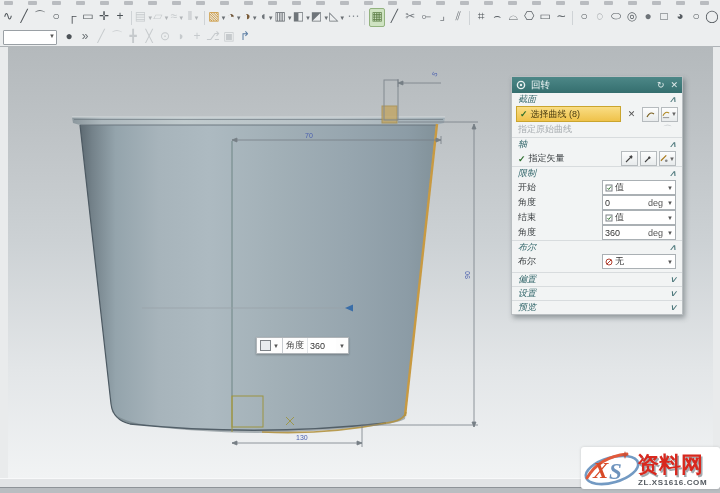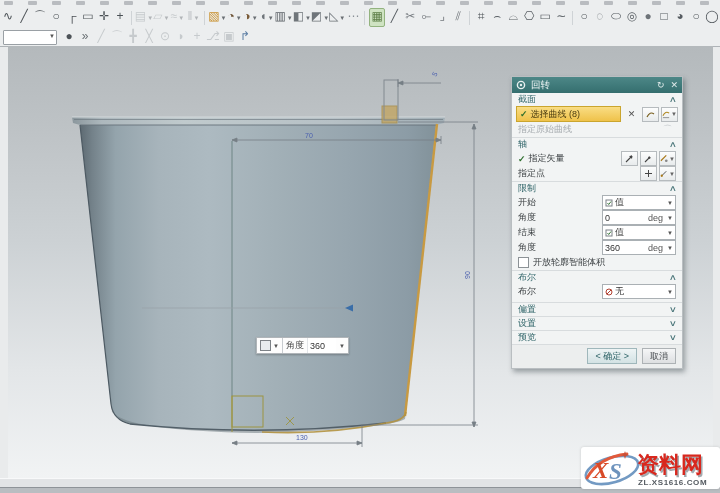--- a/index.html
+++ b/index.html
@@ -32,21 +32,21 @@
   #osinput .lbl{padding:0 3px;color:#444;}
   #osinput .val{width:26px;background:#fff;height:100%;display:flex;align-items:center;padding-left:2px;border-left:1px solid #e2e5e8;}
   #osinput .dd2{font-size:6px;color:#555;padding:0 3px;}
   
   #dialog{position:absolute;left:511px;top:76px;width:170px;background:#f2f4f4;border:1px solid #b9bec1;box-shadow:2px 3px 5px rgba(60,70,75,.45);font-size:9px;color:#3c4043;}
   #dlg-title{height:16px;background:linear-gradient(180deg,#4d8787 0%,#3f7a7a 55%,#356e6e 100%);display:flex;align-items:center;color:#f2f7f7;font-size:9.5px;padding:0 4px;}
   #dlg-title .tico{width:10px;height:10px;margin-right:5px;}
   #dlg-title .spring{flex:1;}
   #dlg-title .wbtn{color:#dfeaea;font-size:9px;margin-left:6px;}
   .sect{border-top:1px solid #d8dcde;}
-  .sect-hd{display:flex;align-items:center;height:13px;padding:0 6px;color:#33676b;}
+  .sect-hd{display:flex;align-items:center;height:13px;padding:0 6px;color:#33676b;font-style:italic;}
   .sect-hd .spring{flex:1;}
   .sect-hd .chev{color:#4b767a;font-size:8px;transform:scaleX(1.4);}
   .rowline{display:flex;align-items:center;padding:0 6px;min-height:15px;}
   .rowline .spring{flex:1;}
   #row-selcurve{margin:1px 4px;height:14px;display:flex;align-items:center;}
   #selcurve-pill{flex:1;height:14px;background:linear-gradient(180deg,#f9dd84,#efc24a);border:1px solid #caa52e;display:flex;align-items:center;padding:0 3px;color:#4a3c10;}
   #selcurve-pill .ck{color:#2c6e2c;font-weight:bold;margin-right:3px;font-size:9px;}
   .minibtn{width:15px;height:13px;border:1px solid #b6bbbe;background:linear-gradient(180deg,#fcfdfd,#e8ebec);display:inline-flex;align-items:center;justify-content:center;margin-left:2px;font-size:9px;color:#555;}
   .minibtn.noborder{border-color:transparent;background:none;}
   .minibtn .dd{font-size:6px;margin-left:1px;color:#666;}
@@ -437,36 +437,20 @@
             </svg>
           </span>
         <span class="minibtn">
             <svg width="9" height="9" viewBox="0 0 9 9">
               <path d="M1 7 L7 1" stroke="#a87818" stroke-width="1.3"></path>
               <circle cx="7" cy="7" r="1.5" fill="#888"></circle>
             </svg>
             <span class="dd">▼</span>
           </span>
       </div>
-      <div class="rowline">
-        <span>指定点</span>
-        <span class="spring"></span>
-        <span class="minibtn">
-            <svg width="9" height="9" viewBox="0 0 9 9">
-              <path d="M4.5 1 v7 M1 4.5 h7" stroke="#444" stroke-width="1"></path>
-            </svg>
-          </span>
-        <span class="minibtn">
-            <svg width="9" height="9" viewBox="0 0 9 9">
-              <path d="M2 7 L7 2" stroke="#444" stroke-width="1"></path>
-              <circle cx="2" cy="7" r="1.3" fill="#a87818"></circle>
-            </svg>
-            <span class="dd">▼</span>
-          </span>
-      </div>
     </div>
     <div class="sect">
       <div class="sect-hd">
         <span>限制</span>
           <span class="spring"></span>
         <span class="chev">∧</span>
       </div>
       <div class="rowline">
         <span>开始</span>
           <span class="spring"></span>
@@ -502,24 +486,20 @@
       </div>
       <div class="rowline">
         <span>角度</span>
           <span class="spring"></span>
         <span class="combo" style="width:68px;">
           <span>360</span>
           <span style="position:absolute;right:12px;color:#555;">deg</span>
           <span class="dd">▼</span>
         </span>
       </div>
-      <div class="rowline">
-        <span class="checkbox"></span>
-        <span>开放轮廓智能体积</span>
-      </div>
     </div>
     <div class="sect">
       <div class="sect-hd">
         <span>布尔</span>
           <span class="spring"></span>
         <span class="chev">∧</span>
       </div>
       <div class="rowline" style="padding-bottom:3px;">
         <span>布尔</span>
           <span class="spring"></span>
@@ -546,24 +526,20 @@
           <span class="spring"></span>
         <span class="chev">∨</span>
       </div>
     </div>
     <div class="sect">
       <div class="sect-hd">
         <span>预览</span>
           <span class="spring"></span>
         <span class="chev">∨</span>
       </div>
-    </div>
-    <div id="dlg-footer">
-      <span class="fbtn">&lt; 确定 &gt;</span>
-      <span class="fbtn cancel">取消</span>
     </div>
   </div>
 
   <div id="watermark">
     <svg width="139" height="42" viewBox="0 0 139 42">
       <g>
         <ellipse cx="31" cy="23" rx="27" ry="12.5" fill="none" stroke="#5b88b8" stroke-width="2.6" transform="rotate(-16 31 23)" opacity="0.85"></ellipse>
         <path d="M 6 31 Q 18 10 46 7" fill="none" stroke="#e2593a" stroke-width="2.8" stroke-linecap="round"></path>
         <path d="M 44 4 l 1 3 l 3 1 l -3 1 l -1 3 l -1 -3 l -3 -1 l 3 -1 Z" fill="#c8503a"></path>
         <text x="12" y="31" font-family="Liberation Serif, serif" font-style="italic" font-weight="bold" font-size="23" fill="#d84a28">X</text>

